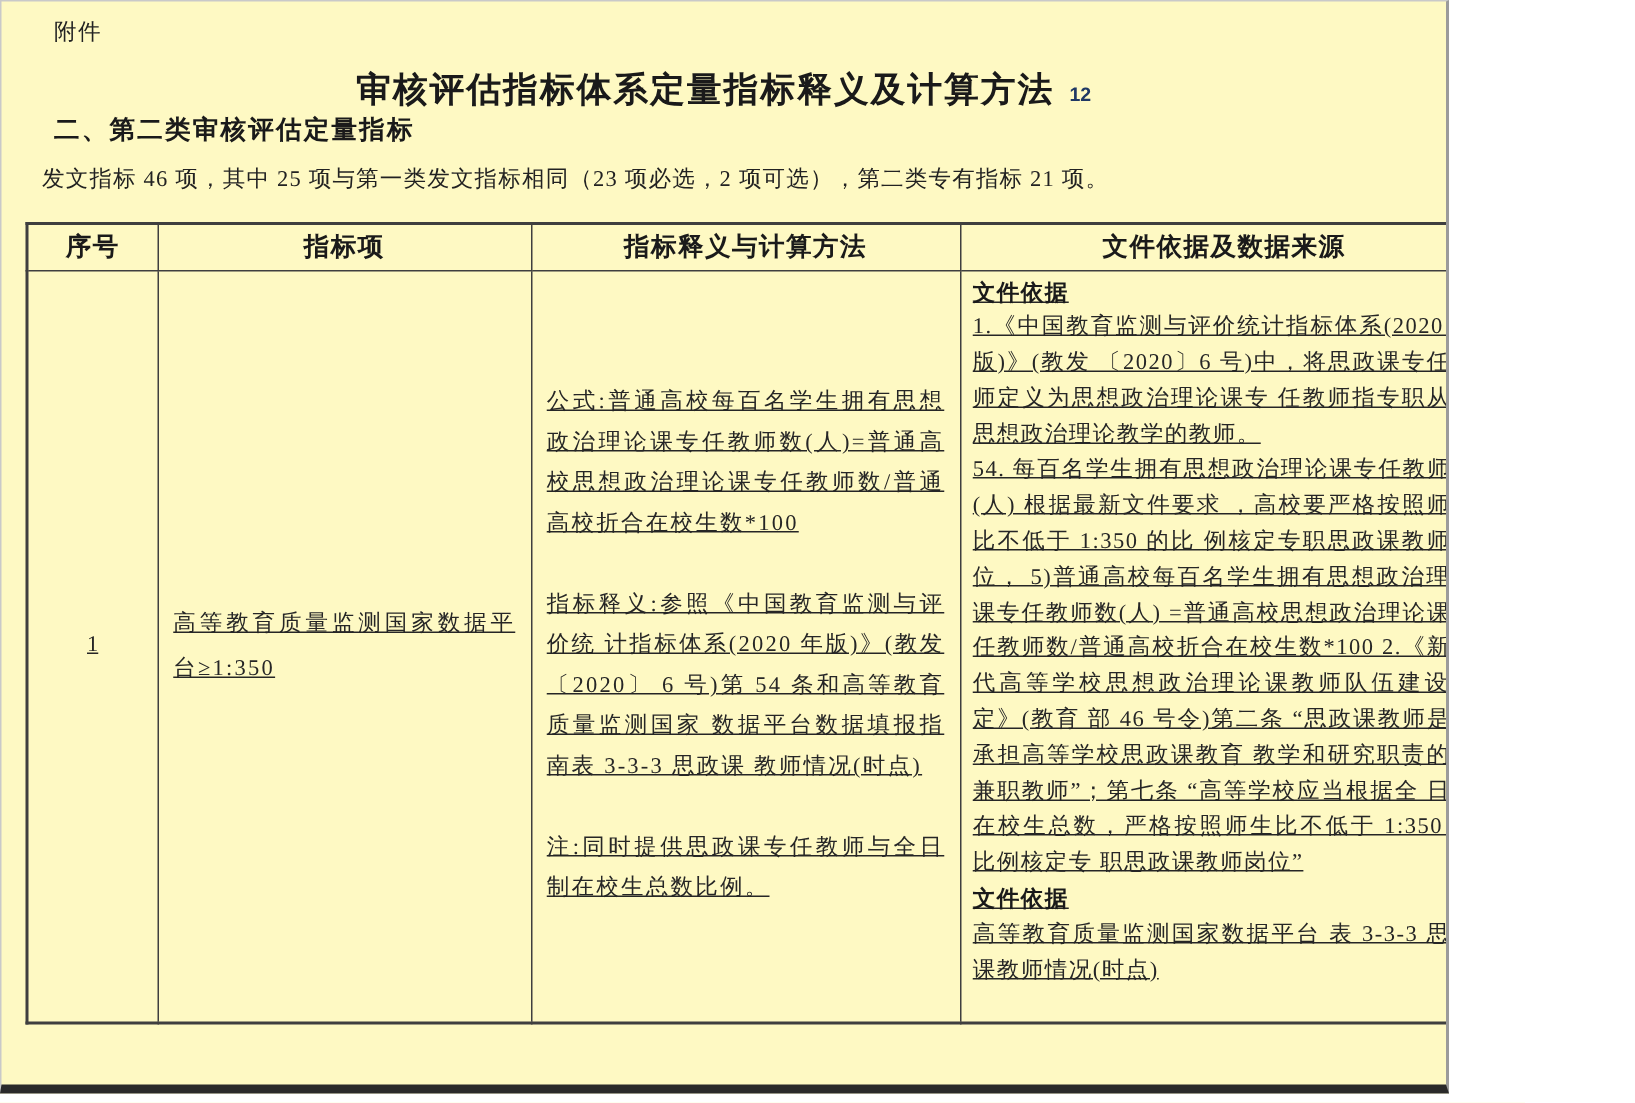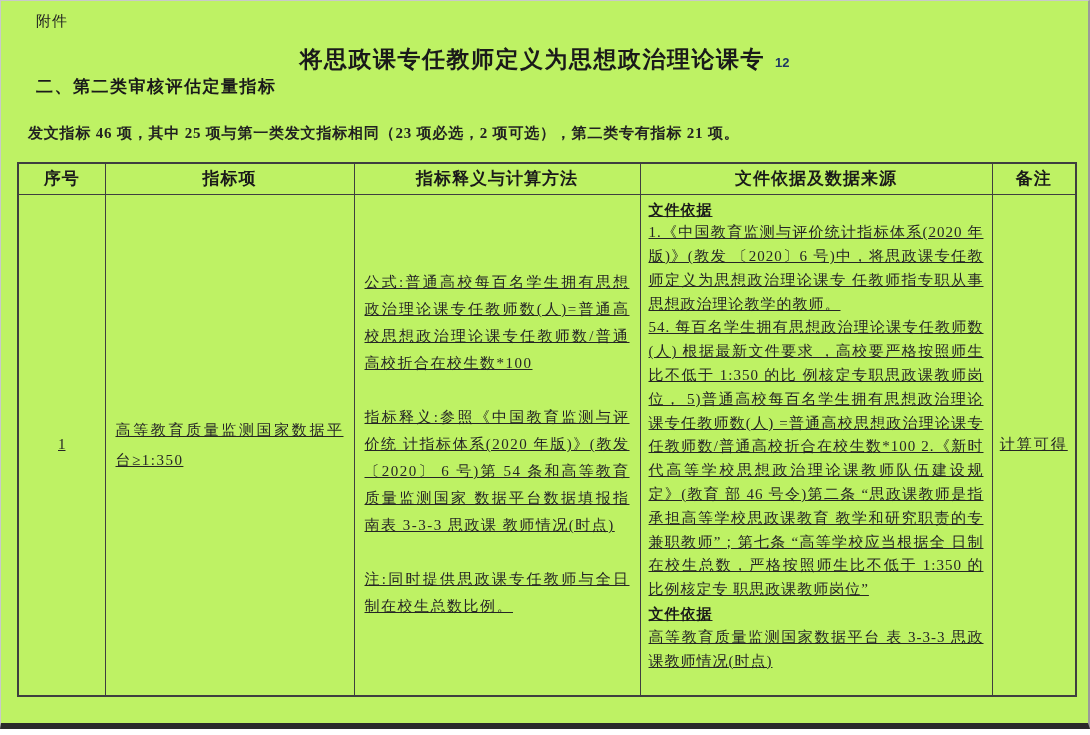--- a/index.html
+++ b/index.html
@@ -9,24 +9,24 @@
   }
   body {
     width: 1090px;
     height: 735px;
     font-family: "Liberation Serif", serif;
     color: #222222;
     overflow: hidden;
   }
   .page {
     position: relative;
-    width: 1090px;
+    width: 966px;
     height: 729px;
     box-sizing: border-box;
-    background: #bef264;
+    background: #fef9c3;
     border-top: 1px solid #c9c9c9;
     border-left: 1px solid #c9c9c9;
     border-right: 2px solid #9b9b9b;
     border-bottom: 6px solid #2a2a2a;
     overflow: hidden;
   }
   .attachment {
     padding-top: 11px;
     margin-left: 35px;
     font-size: 15px;
@@ -54,26 +54,25 @@
   }
   .section-heading {
     margin-left: 35px;
     font-family: "Liberation Sans", sans-serif;
     font-size: 17px;
     font-weight: bold;
     letter-spacing: 1.5px;
     color: #1a1a1a;
   }
   .intro {
-    margin-top: 26px;
+    margin-top: 12px;
     margin-left: 27px;
     margin-right: 30px;
     font-size: 15px;
     letter-spacing: 0.8px;
-    font-weight: bold;
   }
   table.indicator-table {
     margin-top: 19px;
     margin-left: 16px;
     width: 1058px;
     border-collapse: collapse;
     table-layout: fixed;
     border: 2px solid #3f3f3f;
   }
   table.indicator-table th,
@@ -142,21 +141,21 @@
   }
 </style>
 </head>
 <body>
 
 <div class="page">
 
   <div class="attachment">附件</div>
 
   <div class="title-row">
-    <span class="doc-title">将思政课专任教师定义为思想政治理论课专</span><span class="footnote">12</span>
+    <span class="doc-title">审核评估指标体系定量指标释义及计算方法</span><span class="footnote">12</span>
   </div>
 
   <div class="section-heading">二、第二类审核评估定量指标</div>
 
   <div class="intro">发文指标 46 项，其中 25 项与第一类发文指标相同（23 项必选，2 项可选），第二类专有指标 21 项。</div>
 
   <table class="indicator-table">
     <colgroup>
       <col style="width:87px">
       <col style="width:249px">

